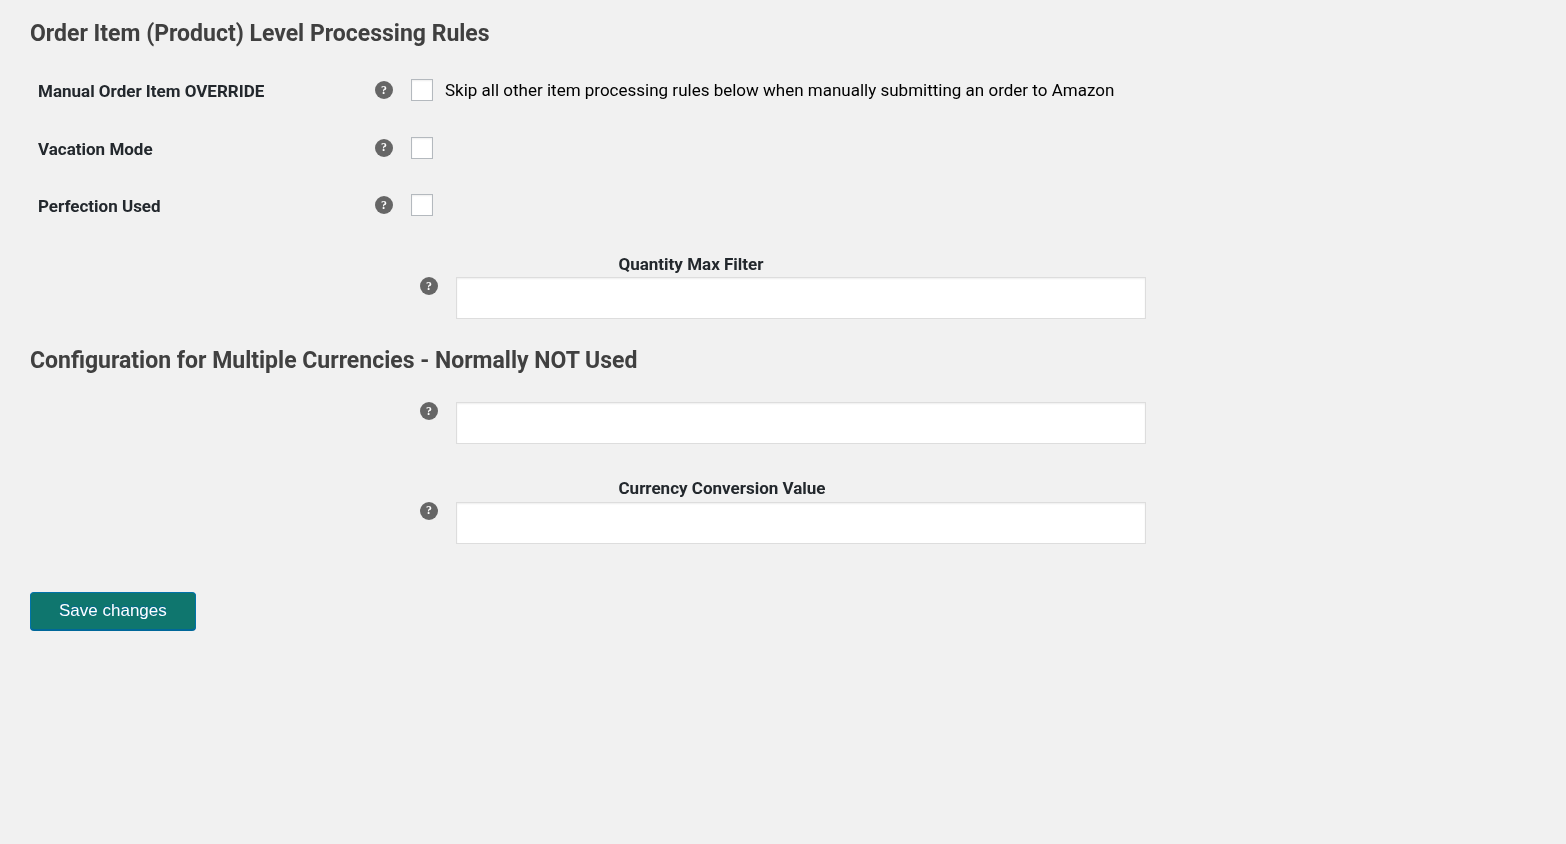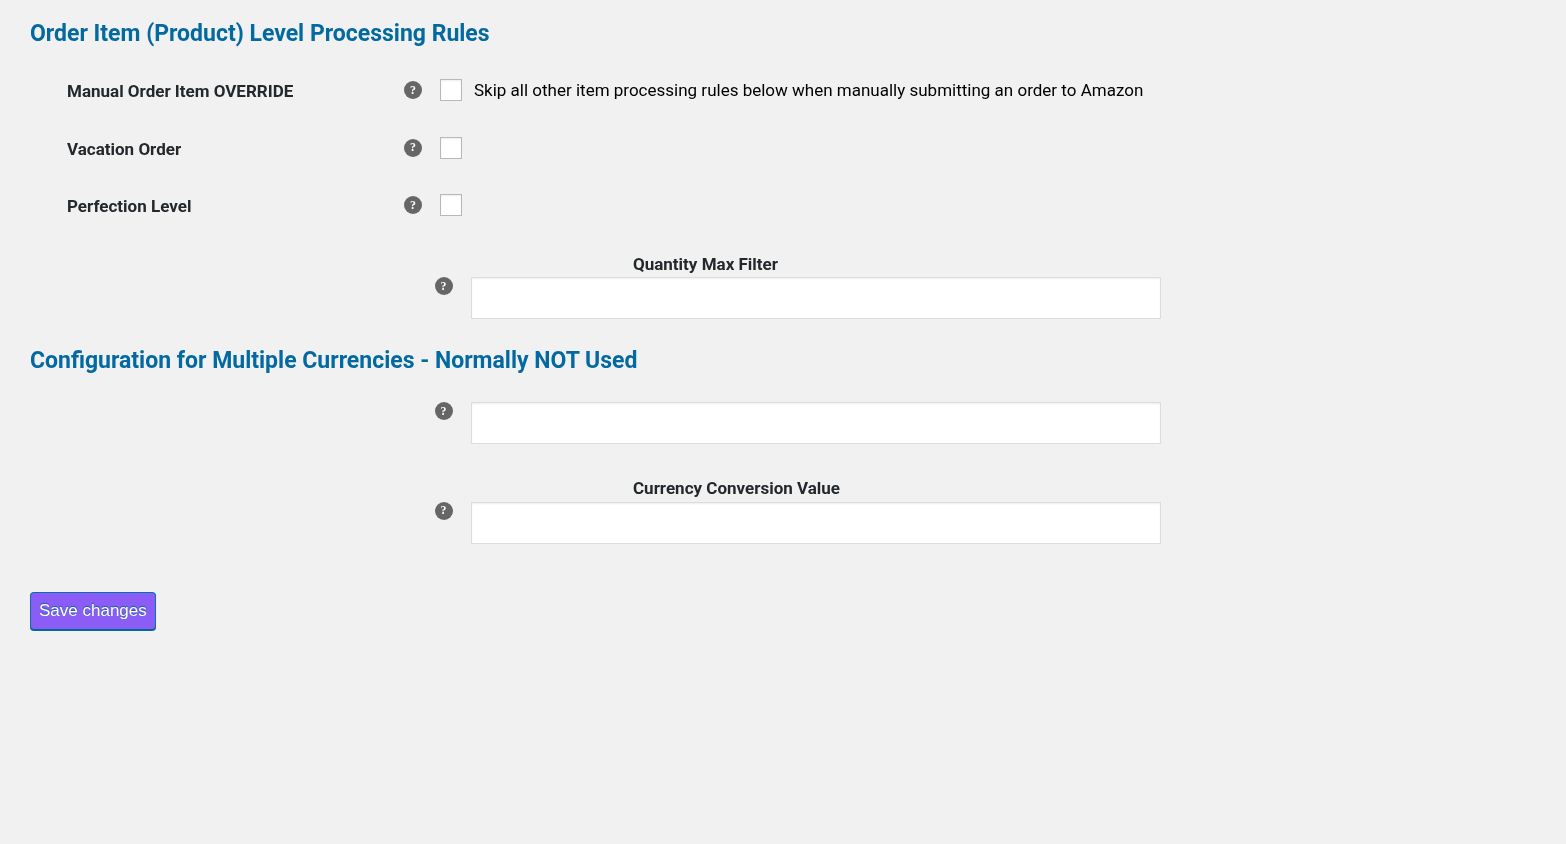--- a/index.html
+++ b/index.html
@@ -10,34 +10,33 @@
     body {
       background: #f1f1f1;
       font-family: -apple-system, BlinkMacSystemFont, "Segoe UI", Roboto, Helvetica, Arial, sans-serif;
       color: #23282d;
       padding: 10px 30px 40px 30px;
       font-size: 14px;
     }
     h2 {
       font-size: 23px;
       font-weight: 700;
-      color: #0369a1;
+      color: #404040;
       margin-bottom: 28px;
       margin-top: 10px;
     }
     .section-heading {
     }
     .form-table {
       width: 100%;
     }
     .form-row {
       display: flex;
       align-items: flex-start;
       margin-bottom: 28px;
-      margin-left: 29px;
     }
     .form-row.center {
       align-items: center;
       flex-direction: column;
     }
     .form-label {
       width: 345px;
       flex-shrink: 0;
       font-size: 17px;
       font-weight: 700;
@@ -88,26 +87,26 @@
     .text-input {
       width: 690px;
       height: 42px;
       border: 1px solid #ddd;
       background: #fff;
       box-shadow: inset 0 1px 2px rgba(0,0,0,0.07);
       padding: 6px 10px;
       font-size: 15px;
     }
     .save-button {
-      background: #8b5cf6;
+      background: #0f766e;
       border: 1px solid #0073aa;
       border-bottom-color: #006799;
       color: #fff;
       font-size: 17px;
-      padding: 8px 8px;
+      padding: 8px 28px;
       border-radius: 4px;
       cursor: pointer;
       box-shadow: 0 1px 0 #006799;
       text-shadow: 0 -1px 1px #006799;
       margin-top: 20px;
     }
   </style>
 </head>
 <body>
 
@@ -120,29 +119,29 @@
   <div class="form-row">
     <div class="form-label">Manual Order Item OVERRIDE</div>
     <div class="form-control-wrap">
       <span class="help-icon">?</span>
       <div class="checkbox"></div>
       <div class="checkbox-label">Skip all other item processing rules below when manually submitting an order to Amazon</div>
     </div>
   </div>
 
   <div class="form-row">
-    <div class="form-label">Vacation Order</div>
+    <div class="form-label">Vacation Mode</div>
     <div class="form-control-wrap">
       <span class="help-icon">?</span>
       <div class="checkbox"></div>
     </div>
   </div>
 
   <div class="form-row">
-    <div class="form-label">Perfection Level</div>
+    <div class="form-label">Perfection Used</div>
     <div class="form-control-wrap">
       <span class="help-icon">?</span>
       <div class="checkbox"></div>
     </div>
   </div>
 
   <div class="form-row center">
     <div class="form-label">Quantity Max Filter</div>
     <div class="form-control-wrap">
       <span class="help-icon" style="margin-top:0;">?</span>

